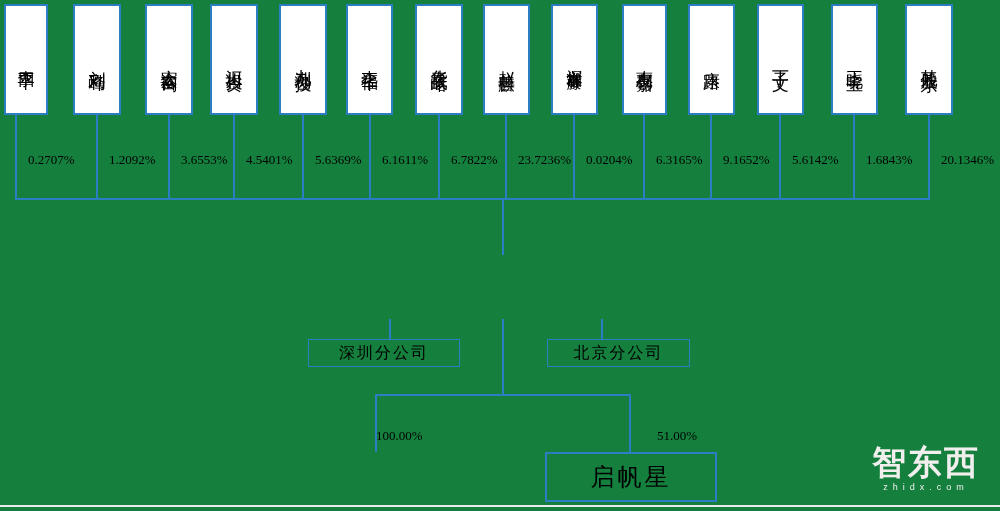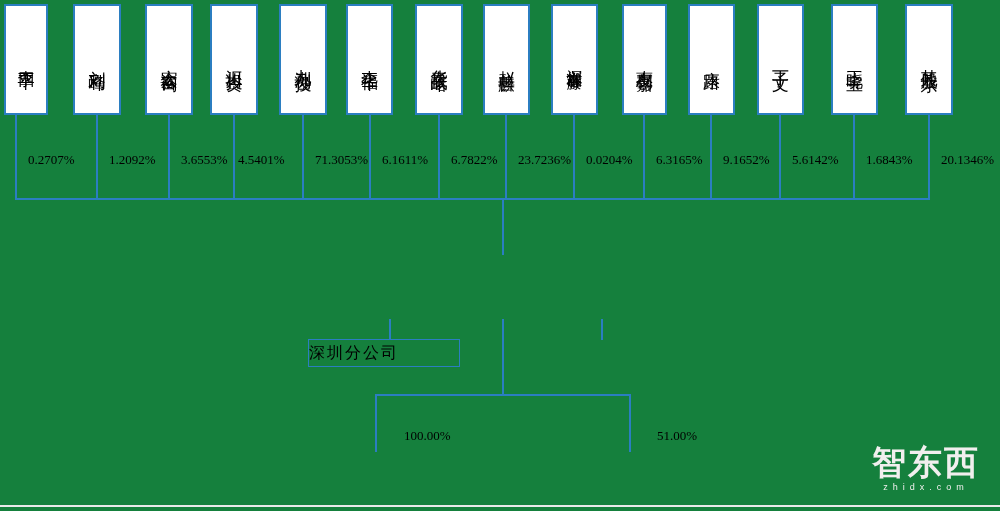--- a/index.html
+++ b/index.html
@@ -48,21 +48,21 @@
     font-size:30px;
     letter-spacing:2px;
     white-space:nowrap;
   }
   
   .branch{
     position:absolute;
     top:339px;height:28px;
     border:1.5px solid #2b7ec1;
     box-sizing:border-box;
-    display:flex;align-items:center;
+    display:flex;align-items:center;justify-content:center;
     font-size:16px;
     letter-spacing:2px;
     white-space:nowrap;
   }
   
   .subsid{
     position:absolute;
     top:452px;height:50px;
     border:2px solid #2b7ec1;
     box-sizing:border-box;
@@ -152,22 +152,22 @@
   <div class="vl" style="left:573px;top:113px;height:86px"></div>
   <div class="vl" style="left:643px;top:113px;height:86px"></div>
   <div class="vl" style="left:710px;top:113px;height:86px"></div>
   <div class="vl" style="left:779px;top:113px;height:86px"></div>
   <div class="vl" style="left:853px;top:113px;height:86px"></div>
   <div class="vl" style="left:928px;top:113px;height:86px"></div>
 
   <div class="pct" style="left:28px;top:153px">0.2707%</div>
   <div class="pct" style="left:109px;top:153px">1.2092%</div>
   <div class="pct" style="left:181px;top:153px">3.6553%</div>
-  <div class="pct" style="left:238px;top:153px">4.5401%</div>
-  <div class="pct" style="left:315px;top:153px">71.3053%</div>
+  <div class="pct" style="left:246px;top:153px">4.5401%</div>
+  <div class="pct" style="left:315px;top:153px">5.6369%</div>
   <div class="pct" style="left:382px;top:153px">6.1611%</div>
   <div class="pct" style="left:451px;top:153px">6.7822%</div>
   <div class="pct" style="left:518px;top:153px">23.7236%</div>
   <div class="pct" style="left:586px;top:153px">0.0204%</div>
   <div class="pct" style="left:656px;top:153px">6.3165%</div>
   <div class="pct" style="left:723px;top:153px">9.1652%</div>
   <div class="pct" style="left:792px;top:153px">5.6142%</div>
   <div class="pct" style="left:866px;top:153px">1.6843%</div>
   <div class="pct" style="left:941px;top:153px">20.1346%</div>
 
@@ -175,28 +175,34 @@
   <div class="vl" style="left:502px;top:199px;height:56px"></div>
 
 
   <div class="vl" style="left:389px;top:319px;height:21px"></div>
   <div class="vl" style="left:601px;top:319px;height:21px"></div>
   <div class="vl" style="left:502px;top:319px;height:77px"></div>
 
   <div class="branch" style="left:308px;width:152px">
     <span>深圳分公司</span>
   </div>
+  <div class="branch" style="left:547px;width:143px">
+    <span>北京分公司</span>
+  </div>
 
   <div class="hl" style="left:375px;top:394px;width:256px"></div>
   <div class="vl" style="left:375px;top:394px;height:58px"></div>
   <div class="vl" style="left:629px;top:394px;height:58px"></div>
 
-  <div class="pct" style="left:404px;top:429px">100.00%</div>
+  <div class="pct" style="left:376px;top:429px">100.00%</div>
   <div class="pct" style="left:657px;top:429px">51.00%</div>
 
+  <div class="subsid" style="left:545px;width:172px">
+    <span>启帆星</span>
+  </div>
 
   <div class="footrule"></div>
 
   <div class="watermark">
     <div class="wm-logo">智东西</div>
     <div class="wm-site">zhidx.com</div>
   </div>
 
 </div>
 

